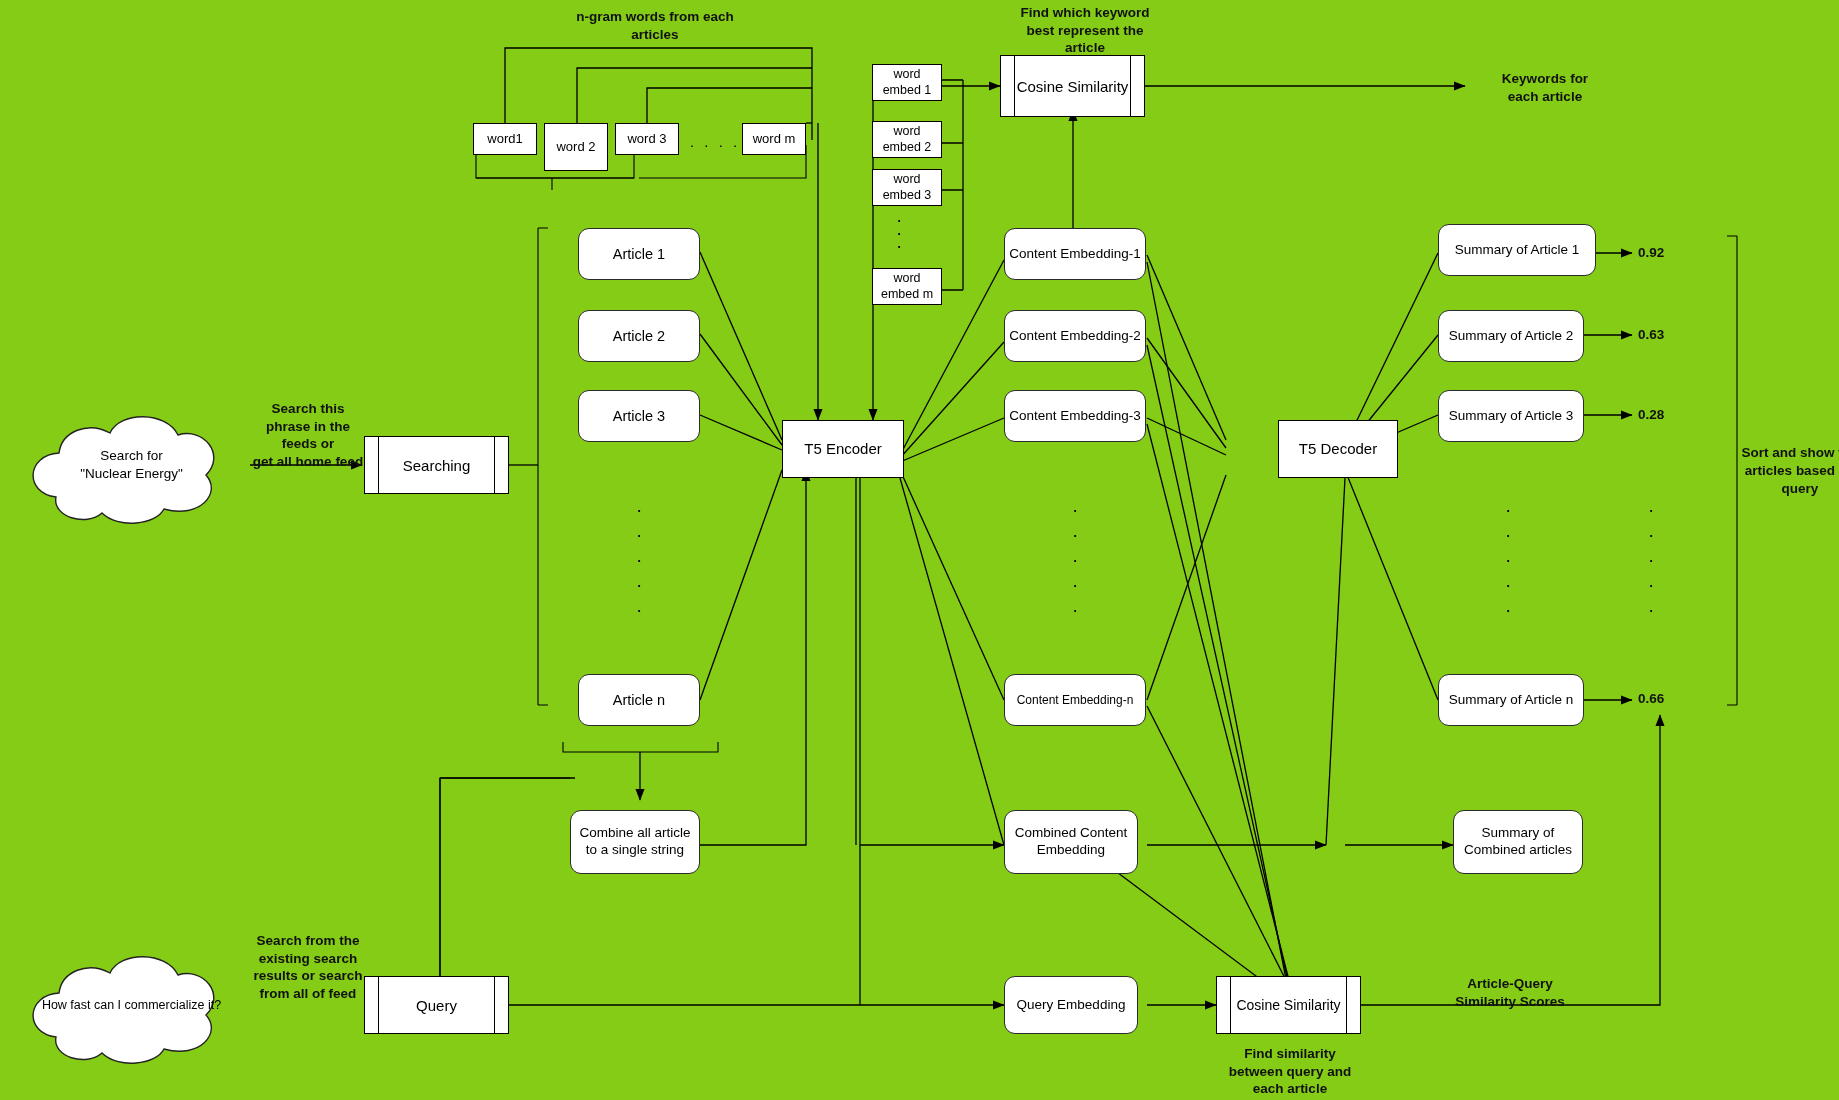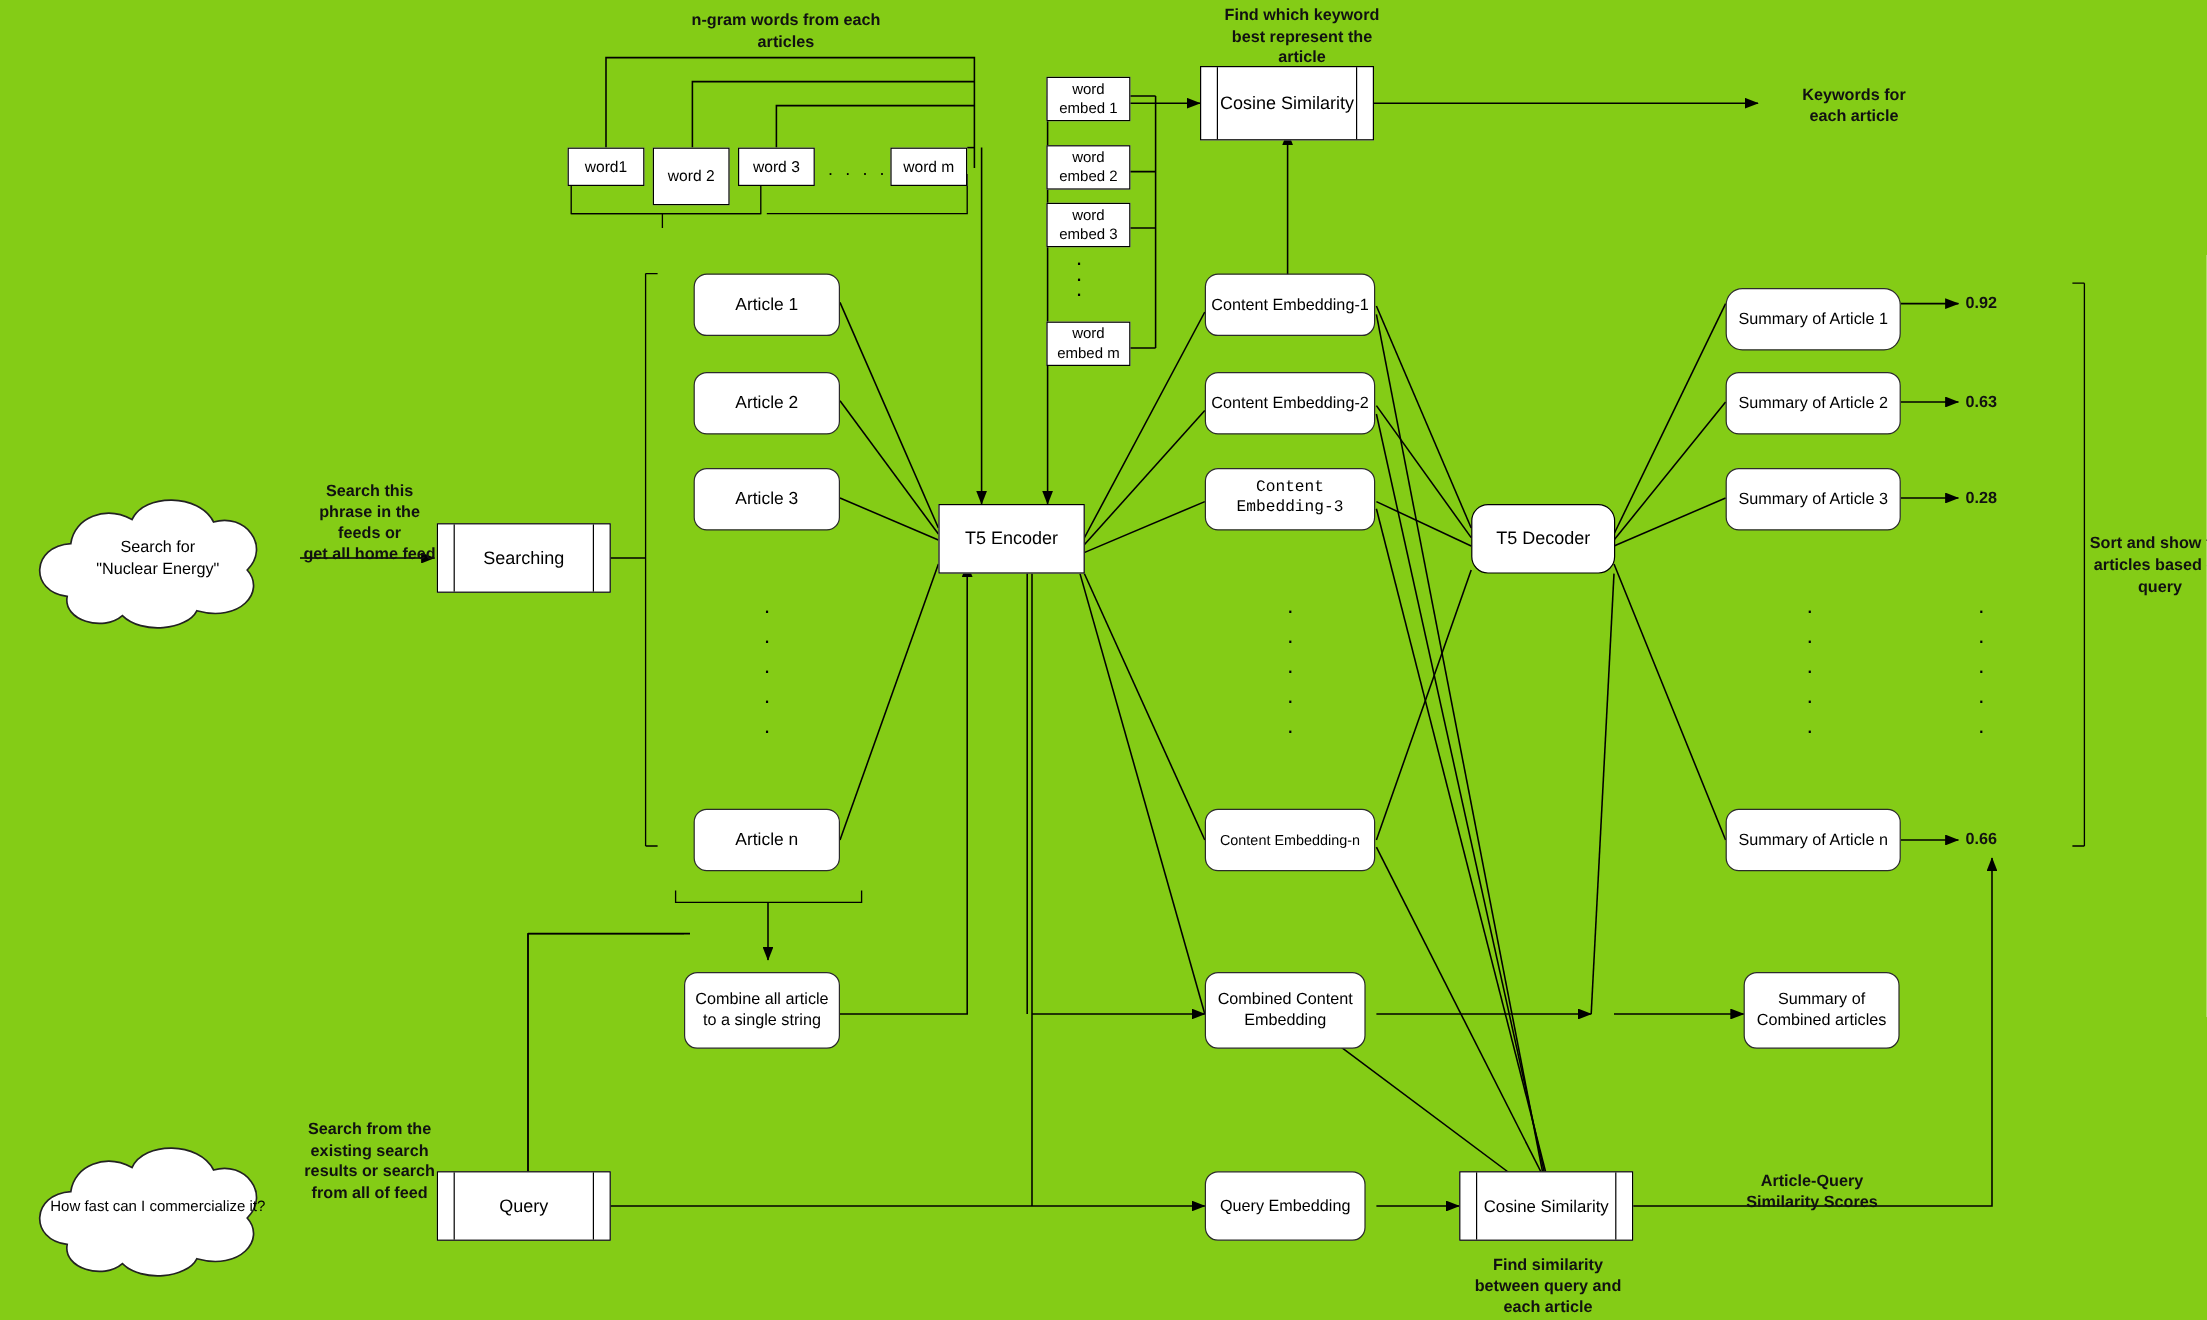--- a/index.html
+++ b/index.html
@@ -247,33 +247,33 @@
       <span>·</span>
       <span>·</span>
       <span>·</span>
   </div>
   <div class="node rounded" style="left:578px;top:674px;width:122px;height:52px;">Article n</div>
 
   <div class="node sharp" style="left:782px;top:420px;width:122px;height:58px;font-size:15px;">T5 Encoder</div>
 
   <div class="node rounded" style="left:1004px;top:228px;width:142px;height:52px;font-size:13.5px;">Content Embedding-1</div>
   <div class="node rounded" style="left:1004px;top:310px;width:142px;height:52px;font-size:13.5px;">Content Embedding-2</div>
-  <div class="node rounded" style="left:1004px;top:390px;width:142px;height:52px;font-size:13.5px;font-family:Liberation Mono, monospace;">Content Embedding-3</div>
+  <div class="node rounded" style="left:1004px;top:390px;width:142px;height:52px;font-size:13.5px;">Content Embedding-3</div>
   <div class="vdots" style="left:1072px;top:505px;height:110px;">
     <span>·</span>
       <span>·</span>
       <span>·</span>
       <span>·</span>
       <span>·</span>
   </div>
   <div class="node rounded" style="left:1004px;top:674px;width:142px;height:52px;font-size:12px;">Content Embedding-n</div>
 
-  <div class="node sharp" style="left:1226px;top:420px;width:120px;height:58px;font-size:15px;border-radius:14px;">T5 Decoder</div>
-
-  <div class="node rounded" style="left:1438px;top:240px;width:146px;height:52px;font-size:13.5px;border-radius:14px;">Summary of Article 1</div>
+  <div class="node sharp" style="left:1278px;top:420px;width:120px;height:58px;font-size:15px;">T5 Decoder</div>
+
+  <div class="node rounded" style="left:1438px;top:224px;width:158px;height:52px;font-size:13.5px;">Summary of Article 1</div>
   <div class="score" style="left:1638px;top:245px;">0.92</div>
 
   <div class="node rounded" style="left:1438px;top:310px;width:146px;height:52px;font-size:13.5px;">Summary of Article 2</div>
   <div class="score" style="left:1638px;top:327px;">0.63</div>
 
   <div class="node rounded" style="left:1438px;top:390px;width:146px;height:52px;font-size:13.5px;">Summary of Article 3</div>
   <div class="score" style="left:1638px;top:407px;">0.28</div>
 
   <div class="vdots" style="left:1505px;top:505px;height:110px;">
     <span>·</span>

